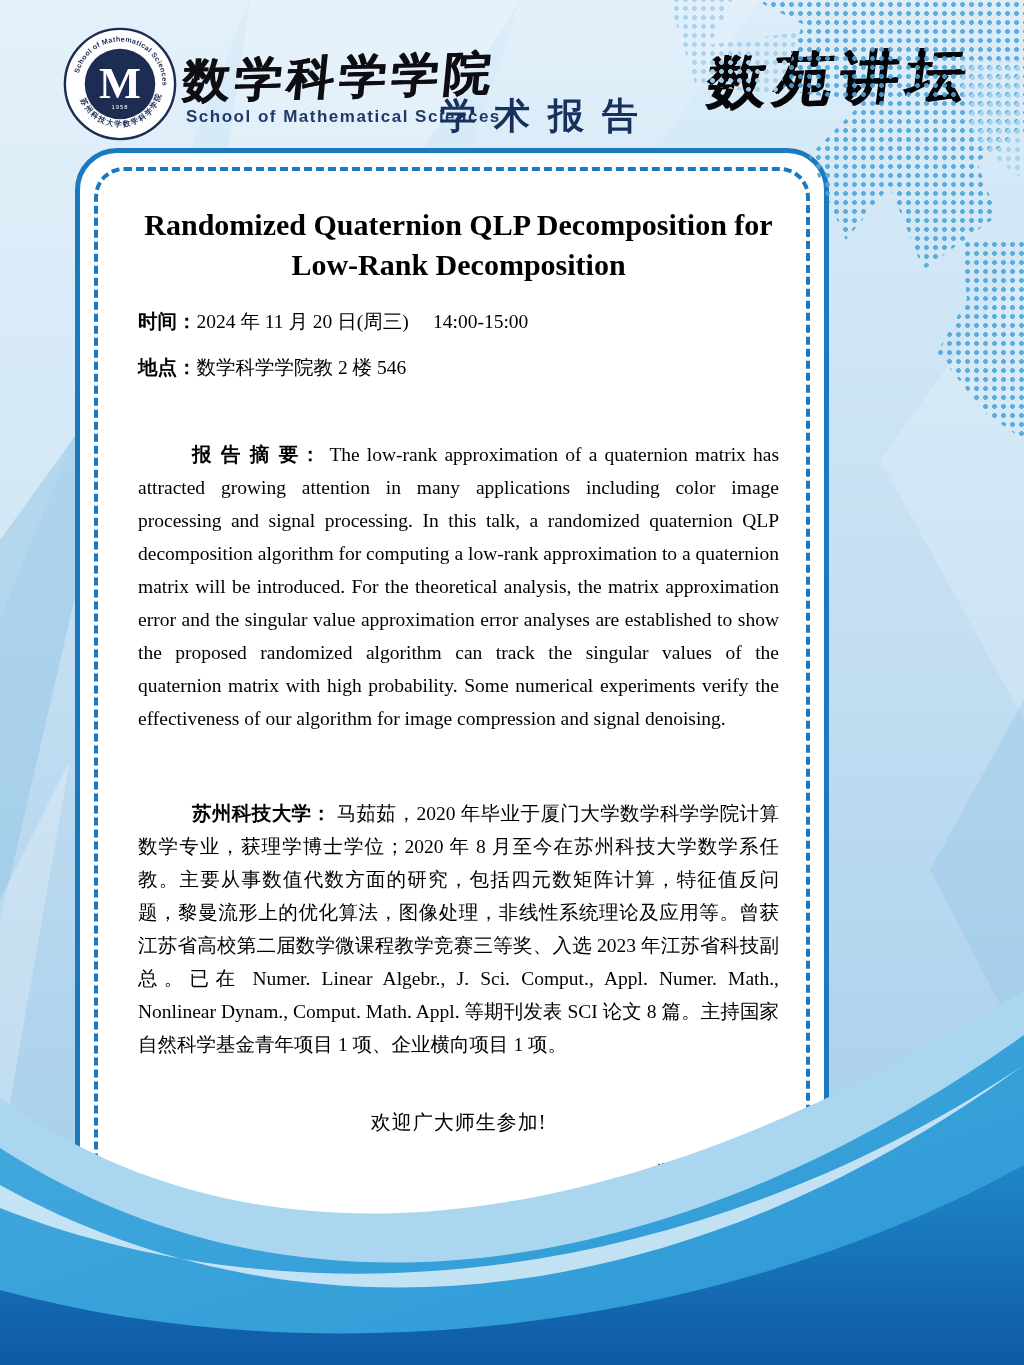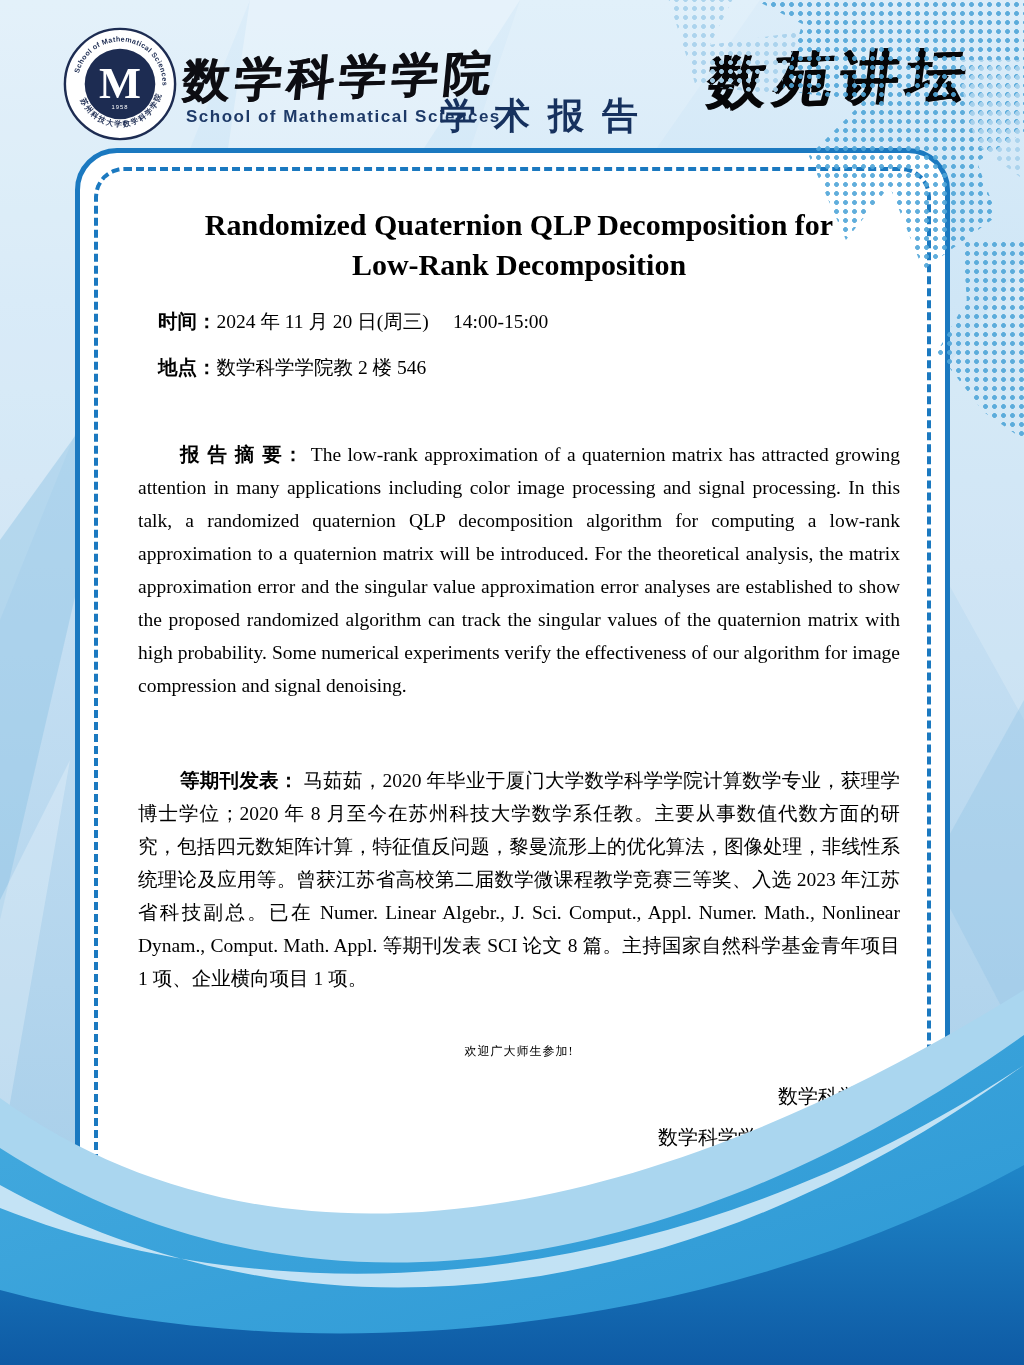--- a/index.html
+++ b/index.html
@@ -51,41 +51,41 @@
     font-size:36px; font-weight:900; letter-spacing:18px; color:#16315e;
   }
   .forum-name {
     position:absolute; left:708px; top:40px; font-size:58px; font-weight:900;
     letter-spacing:8px; color:#060608; transform:skewX(-9deg) rotate(-2deg);
     text-shadow:1.5px 0 0 #060608; z-index:4;
   }
 
   
   .content-box {
-    position:absolute; left:75px; top:148px; width:875px; height:1160px;
+    position:absolute; left:75px; top:148px; width:754px; height:1160px;
     background:#ffffff; border:5px solid #1b79c0; border-radius:42px; z-index:2;
   }
   .dashed-inner {
     position:absolute; left:14px; right:14px; top:14px; bottom:14px;
     border:4px dashed #1b79c0; border-radius:30px; pointer-events:none;
   }
   .content { position:absolute; left:58px; right:45px; top:0; }
 
   .title { margin-top:52px; text-align:center; font-size:30px; line-height:40px; font-weight:bold; color:#000; }
 
-  .info-list { margin-top:26px;margin-left:20px; }
+  .info-list { margin-top:26px; }
   .info-line { font-size:19.5px; line-height:21px; margin-bottom:25px; }
   .info-line .lbl { font-weight:bold; }
 
   .para { font-size:19.5px; line-height:33px; text-align:justify; text-indent:42px; }
-  .para .lbl { font-weight:bold; }
+  .para .lbl { font-weight:bold;margin-left:12px; }
   .abstract { margin-top:60px; }
   .bio { margin-top:62px; }
 
-  .welcome { margin-top:48px; text-align:center; font-size:12px; letter-spacing:1px; }
+  .welcome { margin-top:48px; text-align:center; font-size:20px; letter-spacing:1px; }
   .signatures { margin-top:16px; text-align:right; font-size:20px; line-height:41px; padding-right:2px; }
 
   
   .waves { position:absolute; left:0; bottom:0; width:1024px; height:385px; z-index:5; pointer-events:none; }
 </style>
 </head>
 <body>
 
 <div class="page">
 
@@ -144,21 +144,21 @@
           <span class="lbl">地点：</span><span>数学科学学院教 2 楼 546</span>
         </div>
       </div>
 
       <div class="para abstract">
         <span class="lbl">报 告 摘 要：</span>
         <span>The low-rank approximation of a quaternion matrix has attracted growing attention in many applications including color image processing and signal processing. In this talk, a randomized quaternion QLP decomposition algorithm for computing a low-rank approximation to a quaternion matrix will be introduced. For the theoretical analysis, the matrix approximation error and the singular value approximation error analyses are established to show the proposed randomized algorithm can track the singular values of the quaternion matrix with high probability. Some numerical experiments verify the effectiveness of our algorithm for image compression and signal denoising.</span>
       </div>
 
       <div class="para bio">
-        <span class="lbl">等期刊发表：</span>
+        <span class="lbl">苏州科技大学：</span>
         <span>马茹茹，2020 年毕业于厦门大学数学科学学院计算数学专业，获理学博士学位；2020 年 8 月至今在苏州科技大学数学系任教。主要从事数值代数方面的研究，包括四元数矩阵计算，特征值反问题，黎曼流形上的优化算法，图像处理，非线性系统理论及应用等。曾获江苏省高校第二届数学微课程教学竞赛三等奖、入选 2023 年江苏省科技副总。已在 Numer. Linear Algebr., J. Sci. Comput., Appl. Numer. Math., Nonlinear Dynam., Comput. Math. Appl. 等期刊发表 SCI 论文 8 篇。主持国家自然科学基金青年项目 1 项、企业横向项目 1 项。</span>
       </div>
 
       <div class="welcome">欢迎广大师生参加!</div>
 
       <div class="signatures">
         <div>数学科学学院</div>
         <div>数学科学学院教师发展中心</div>
       </div>
 

